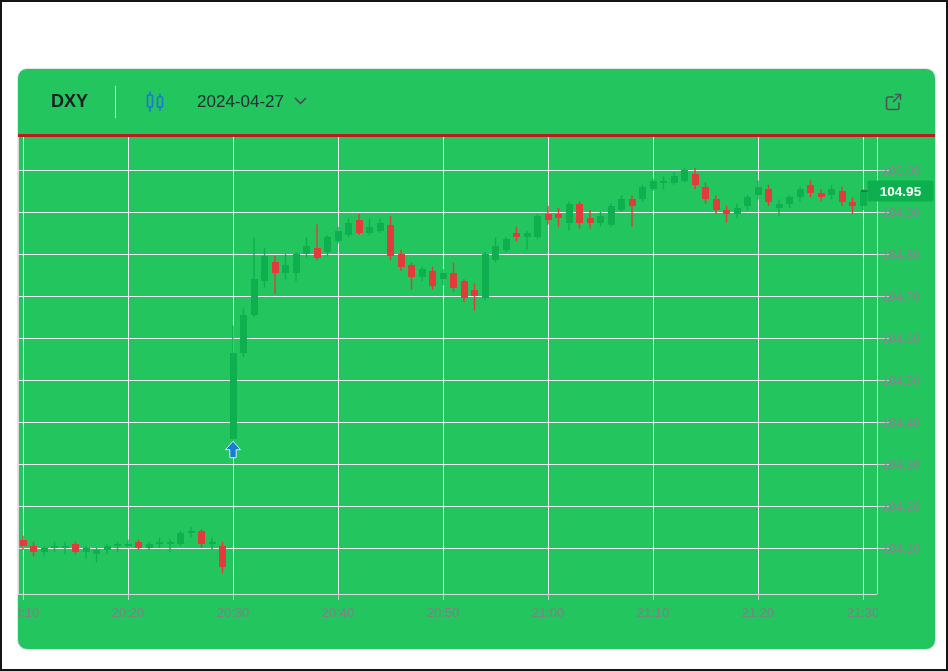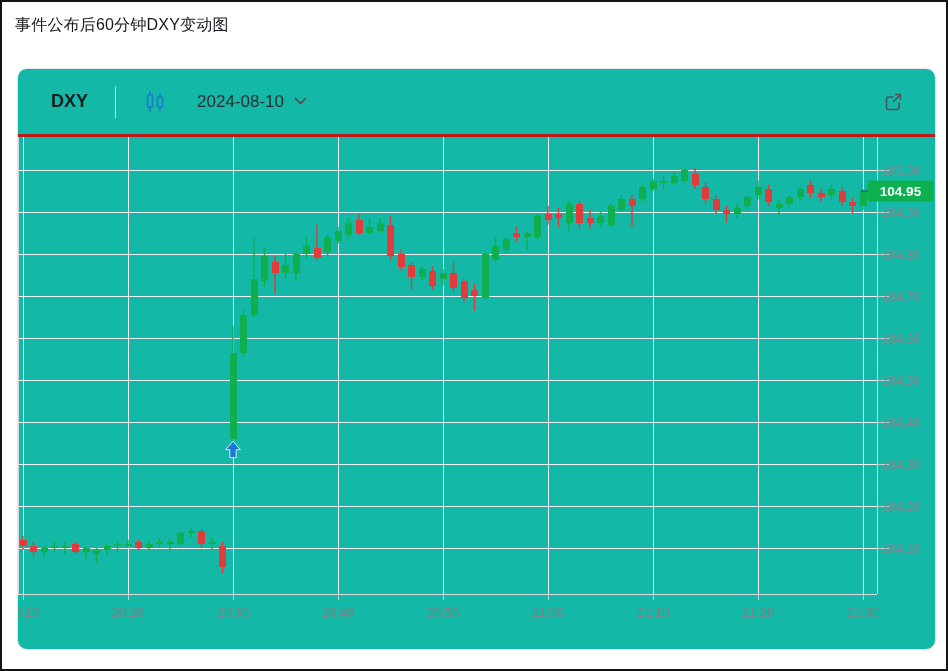--- a/index.html
+++ b/index.html
@@ -1,52 +1,51 @@
 <!DOCTYPE html>
 <html><head>
 <meta charset="utf-8">
 <style>
   html,body{margin:0;padding:0;background:#fff;}
   body{width:948px;height:671px;font-family:"Liberation Sans","DejaVu Sans",sans-serif;}
   .frame{position:relative;width:948px;height:671px;box-sizing:border-box;border:2px solid #141414;background:#fff;overflow:hidden;}
   .page-title{position:absolute;left:13px;top:13px;font-size:16px;color:#16181d;letter-spacing:.2px;}
-  .card{position:absolute;left:15px;top:66px;width:919px;height:582px;box-sizing:border-box;border:1px solid #e4e6ea;border-radius:10px;background:#14b8a6;overflow:hidden;}
+  .card{position:absolute;left:15px;top:66px;width:919px;height:582px;box-sizing:border-box;border:1px solid #e4e6ea;border-radius:10px;background:#22c55e;overflow:hidden;}
   .card-header{position:absolute;top:0;left:0;right:0;height:65px;display:flex;align-items:center;}
   .symbol{margin-left:33px;font-weight:bold;font-size:18px;color:#1c1e22;}
   .vdiv{width:1px;height:32px;background:#e3e4e8;margin:0 27px;}
   .icon-btn{display:flex;align-items:center;justify-content:center;background:none;border:none;padding:0;cursor:pointer;}
   .date-wrap{display:flex;align-items:center;margin-left:30px;gap:10px;cursor:pointer;}
   .date{font-size:17px;color:#2a2d33;}
   .ext{margin-left:auto;margin-right:30px;}
   .chart-area{position:absolute;left:0;top:65px;right:0;bottom:0;border-top:3px solid #b91c1c;}
   #chart-svg{position:absolute;left:0;top:0;display:block;}
   .axis-text{font-family:"Liberation Sans","DejaVu Sans",sans-serif;}
 </style>
 </head>
 <body>
 
 <div class="frame">
-  <div class="page-title">事件公布后60分钟DXY变动图</div>
 
   <div class="card">
     <div class="card-header">
       <span class="symbol">DXY</span>
       <span class="vdiv"></span>
       <button class="icon-btn" title="">
         <svg width="24" height="24" viewBox="0 0 24 24" fill="none" stroke="#1a7bd4" stroke-width="1.7" stroke-linecap="round">
           <line x1="7" y1="2" x2="7" y2="5"></line>
           <rect x="4.5" y="5" width="5" height="12" rx="1"></rect>
           <line x1="7" y1="17" x2="7" y2="21"></line>
           <line x1="17" y1="4" x2="17" y2="7"></line>
           <rect x="14.5" y="7" width="5" height="10" rx="1"></rect>
           <line x1="17" y1="17" x2="17" y2="20"></line>
         </svg>
       </button>
       <div class="date-wrap">
-        <span class="date">2024-08-10</span>
+        <span class="date">2024-04-27</span>
         <svg width="13" height="9" viewBox="0 0 13 9" fill="none" stroke="#4a4d52" stroke-width="1.7" stroke-linecap="round" stroke-linejoin="round">
           <polyline points="1.5,1.5 6.5,6.5 11.5,1.5"></polyline>
         </svg>
       </div>
       <button class="icon-btn ext" title="">
         <svg width="23" height="23" viewBox="0 0 23 23" fill="none" stroke="#505358" stroke-width="1.6" stroke-linecap="round" stroke-linejoin="round">
           <path d="M17,13 v4.5 a2,2 0 0 1 -2,2 H6.5 a2,2 0 0 1 -2,-2 V9 a2,2 0 0 1 2,-2 H11"></path>
           <line x1="11.5" y1="11.5" x2="18.5" y2="4.5"></line>
           <polyline points="13.5,4.5 18.5,4.5 18.5,9.5"></polyline>
         </svg>

